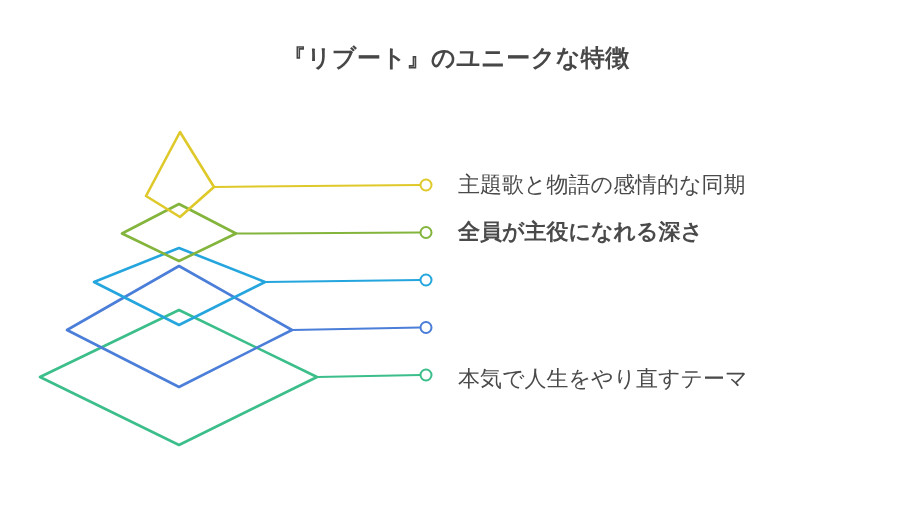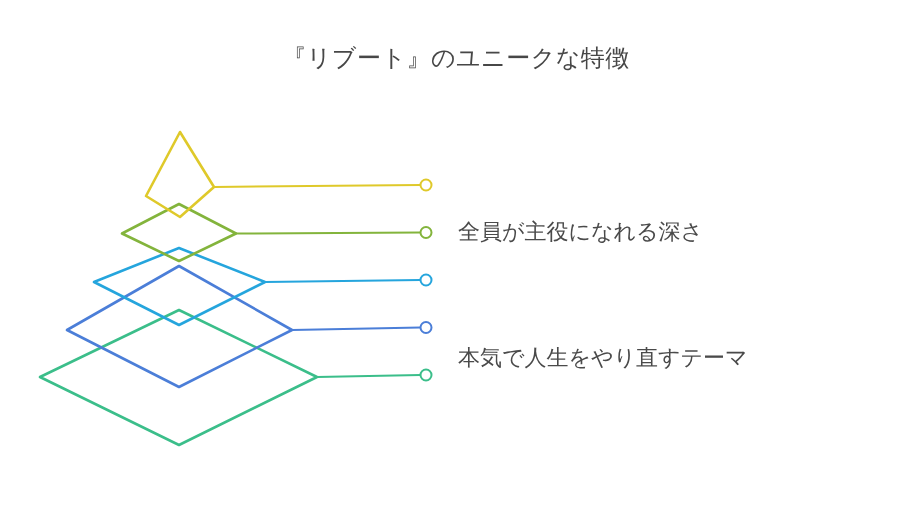--- a/index.html
+++ b/index.html
@@ -15,45 +15,45 @@
     background: #ffffff;
     overflow: hidden;
   }
   .title {
     position: absolute;
     top: 42px;
     left: 0;
     width: 912px;
     text-align: center;
     font-size: 24px;
-    font-weight: 400;
+    font-weight: 700;
     color: #474747;
     letter-spacing: 0.5px;
     margin: 0;
   }
   .diagram-svg {
     position: absolute;
     top: 0;
     left: 0;
   }
   .row-label {
     position: absolute;
     left: 458px;
     height: 30px;
     line-height: 30px;
     font-size: 22px;
     font-weight: 400;
     color: #4a4a4a;
     white-space: nowrap;
   }
   .row-label-0 { top: 170px; }
-  .row-label-1 { top: 217px; }
+  .row-label-1 { top: 217px; font-weight: bold; }
   .row-label-2 { top: 265px; }
   .row-label-3 { top: 312px; }
-  .row-label-4 { top: 343px; }
+  .row-label-4 { top: 364px; }
 </style>
 </head>
 <body>
 
 <div class="canvas">
 
   <h1 class="title">『リブート』のユニークな特徴</h1>
 
   <svg class="diagram-svg" width="912" height="510" viewBox="0 0 912 510">
 
@@ -81,16 +81,17 @@
       <circle cx="426" cy="232.5" r="5.5" fill="#ffffff" stroke-width="2" stroke="#83b43c"></circle>
     </g>
 
     <g fill="none" stroke-linejoin="round" stroke-linecap="round">
       <polygon points="180,132 214,187 180,217 146,196" stroke-width="2.6" stroke="#dfc92a"></polygon>
       <line x1="214" y1="187" x2="420.5" y2="185" stroke-width="2" stroke="#dfc92a"></line>
       <circle cx="426" cy="185" r="5.5" fill="#ffffff" stroke-width="2" stroke="#dfc92a"></circle>
     </g>
   </svg>
 
+  <div class="row-label row-label-0">主題歌と物語の感情的な同期</div>
   <div class="row-label row-label-1">全員が主役になれる深さ</div>
   <div class="row-label row-label-4">本気で人生をやり直すテーマ</div>
 
 </div>
 
 </body></html>

